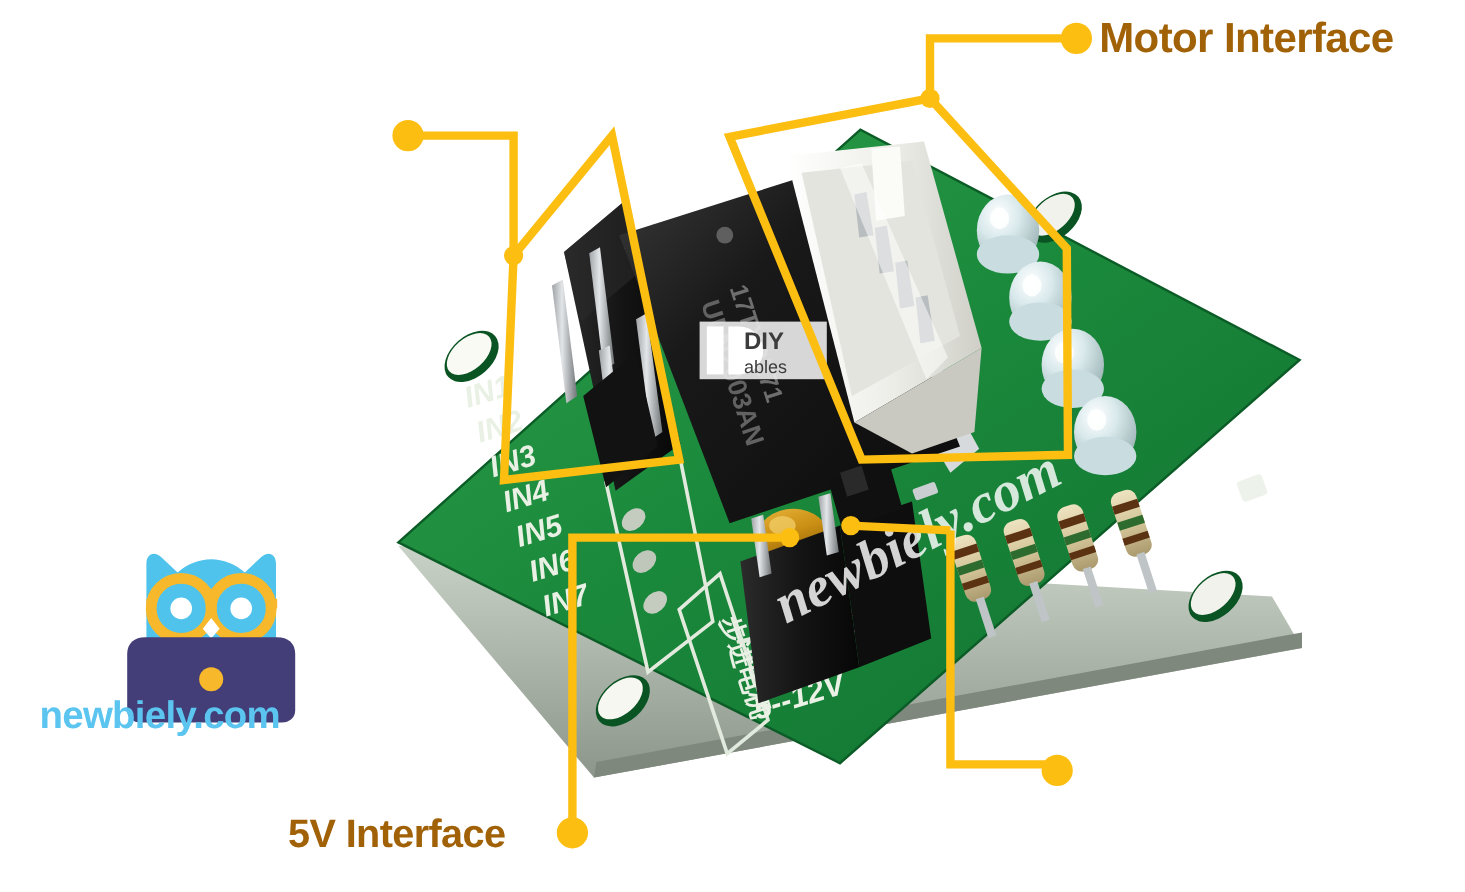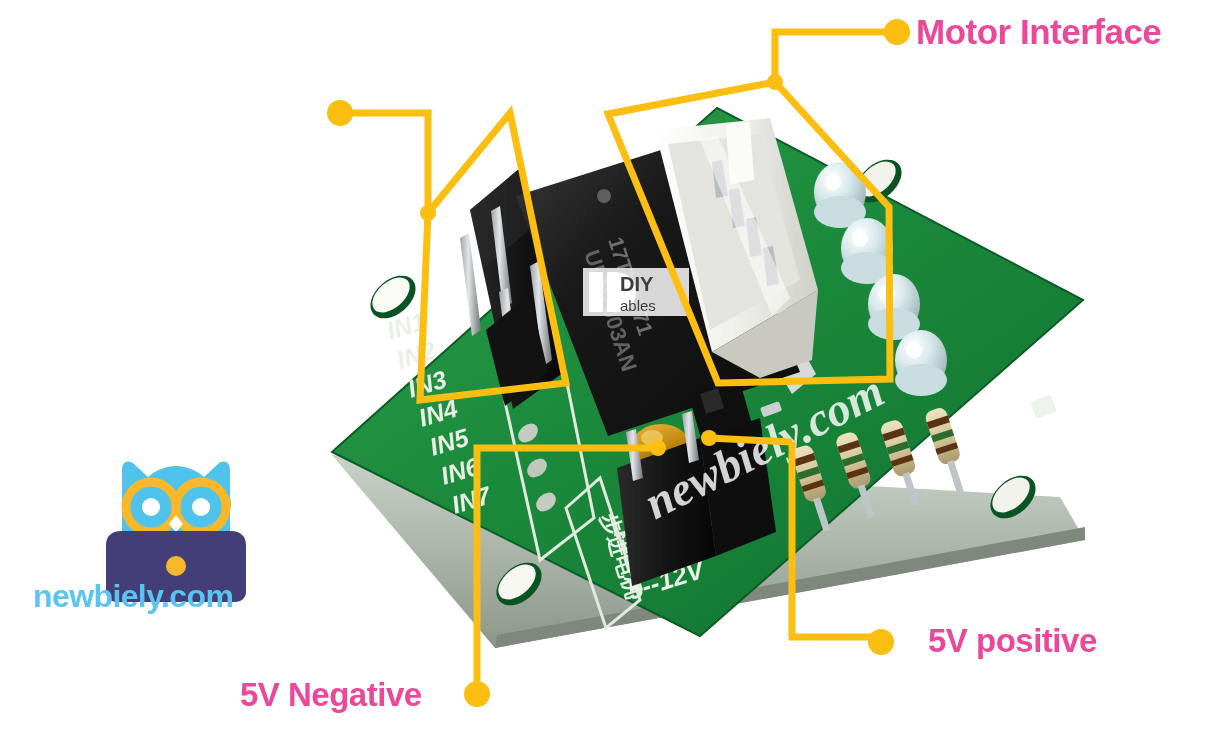--- a/index.html
+++ b/index.html
@@ -14,21 +14,21 @@
     position: relative;
     width: 1221px;
     height: 743px;
     background: #ffffff;
     overflow: hidden;
   }
 
   
   .callout-label {
     position: absolute;
-    color: #ec4899;
+    color: #a16207;
     font-weight: bold;
     font-family: "Liberation Sans", sans-serif;
     white-space: nowrap;
     letter-spacing: -0.5px;
     line-height: 1;
   }
   #label-in {
     left: 18px;
     top: 96px;
     font-size: 34px;
@@ -341,23 +341,22 @@
       <circle cx="428" cy="213" r="8"></circle>
       <circle cx="775" cy="82" r="8"></circle>
       <circle cx="709" cy="438" r="8"></circle>
       <circle cx="658" cy="448" r="8"></circle>
     </g>
   </svg>
 
 
   <div class="callout-label" id="label-motor">Motor Interface</div>
 
-  <div class="callout-label" id="label-5vpos">5V positive</div>
-
-  <div class="callout-label" id="label-5vneg">5V Negative</div>
+
+  <div class="callout-label" id="label-5vneg">5V Interface</div>
 
   <svg id="logo-svg" width="1221" height="743">
     <g>
 
       <path d="M 122 470
                C 122 462 128 459 134 464
                L 148 477
                C 156 470 166 466 176 466
                C 186 466 196 470 204 477
                L 218 464

